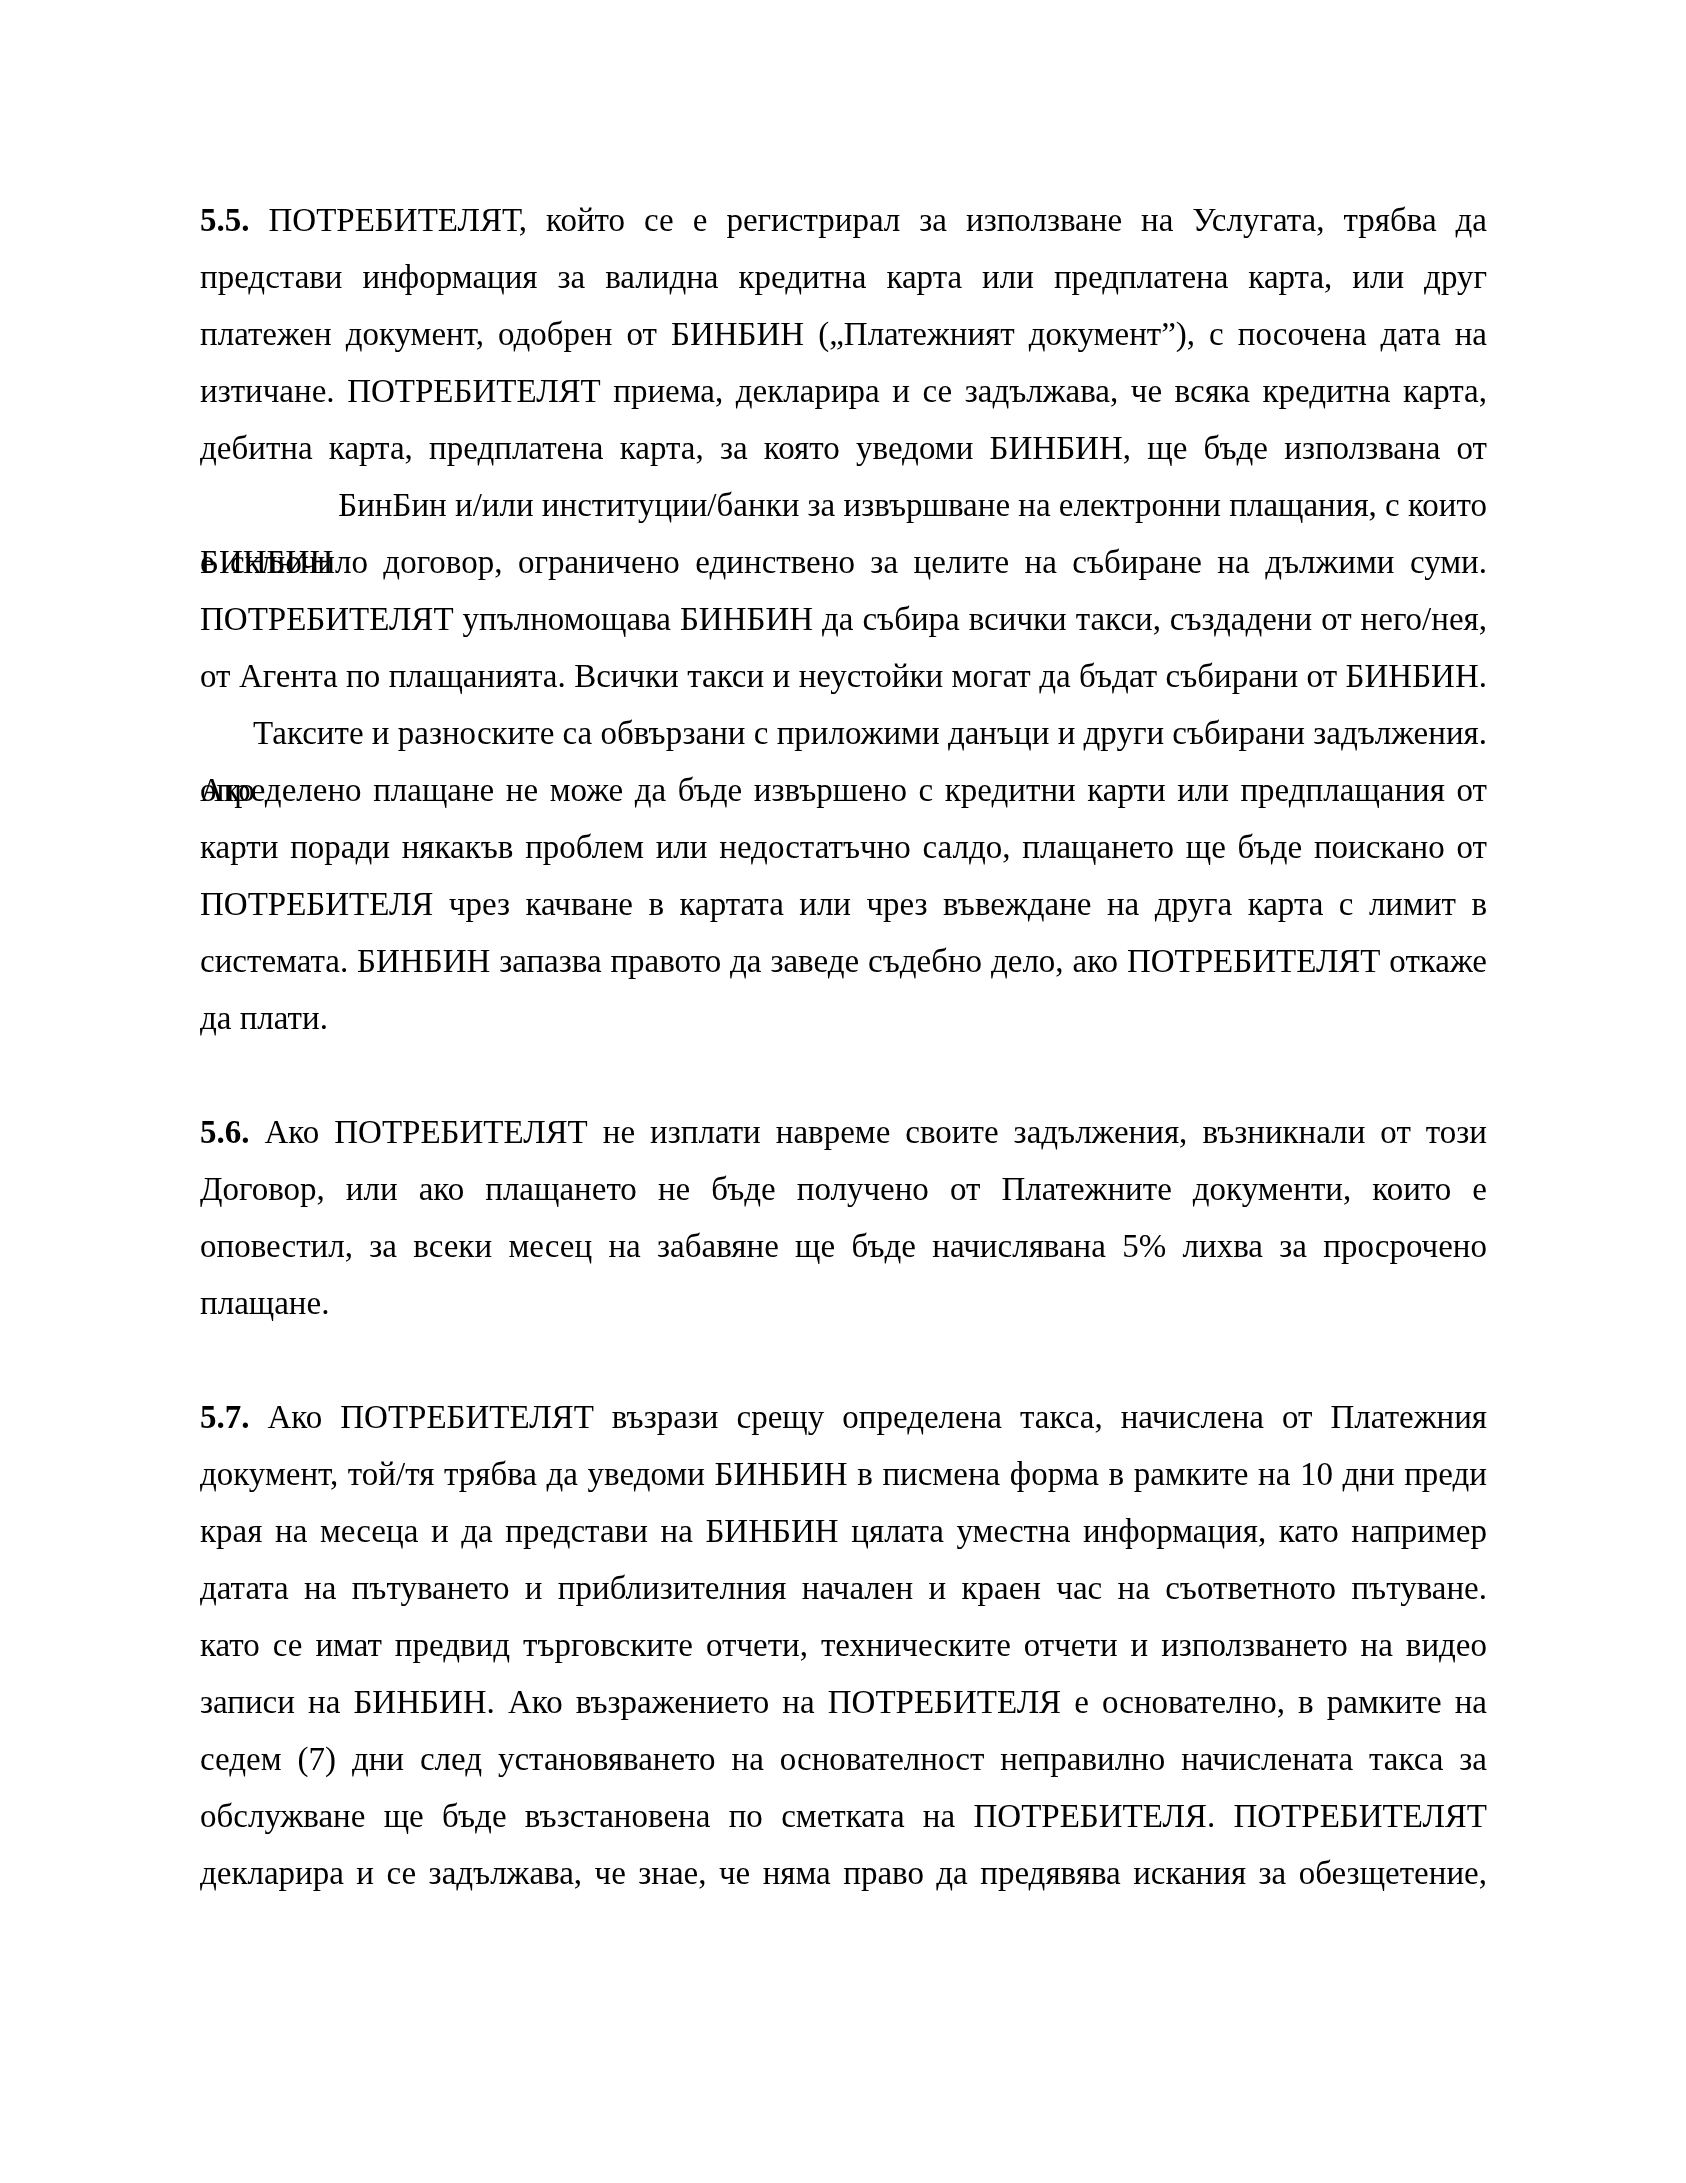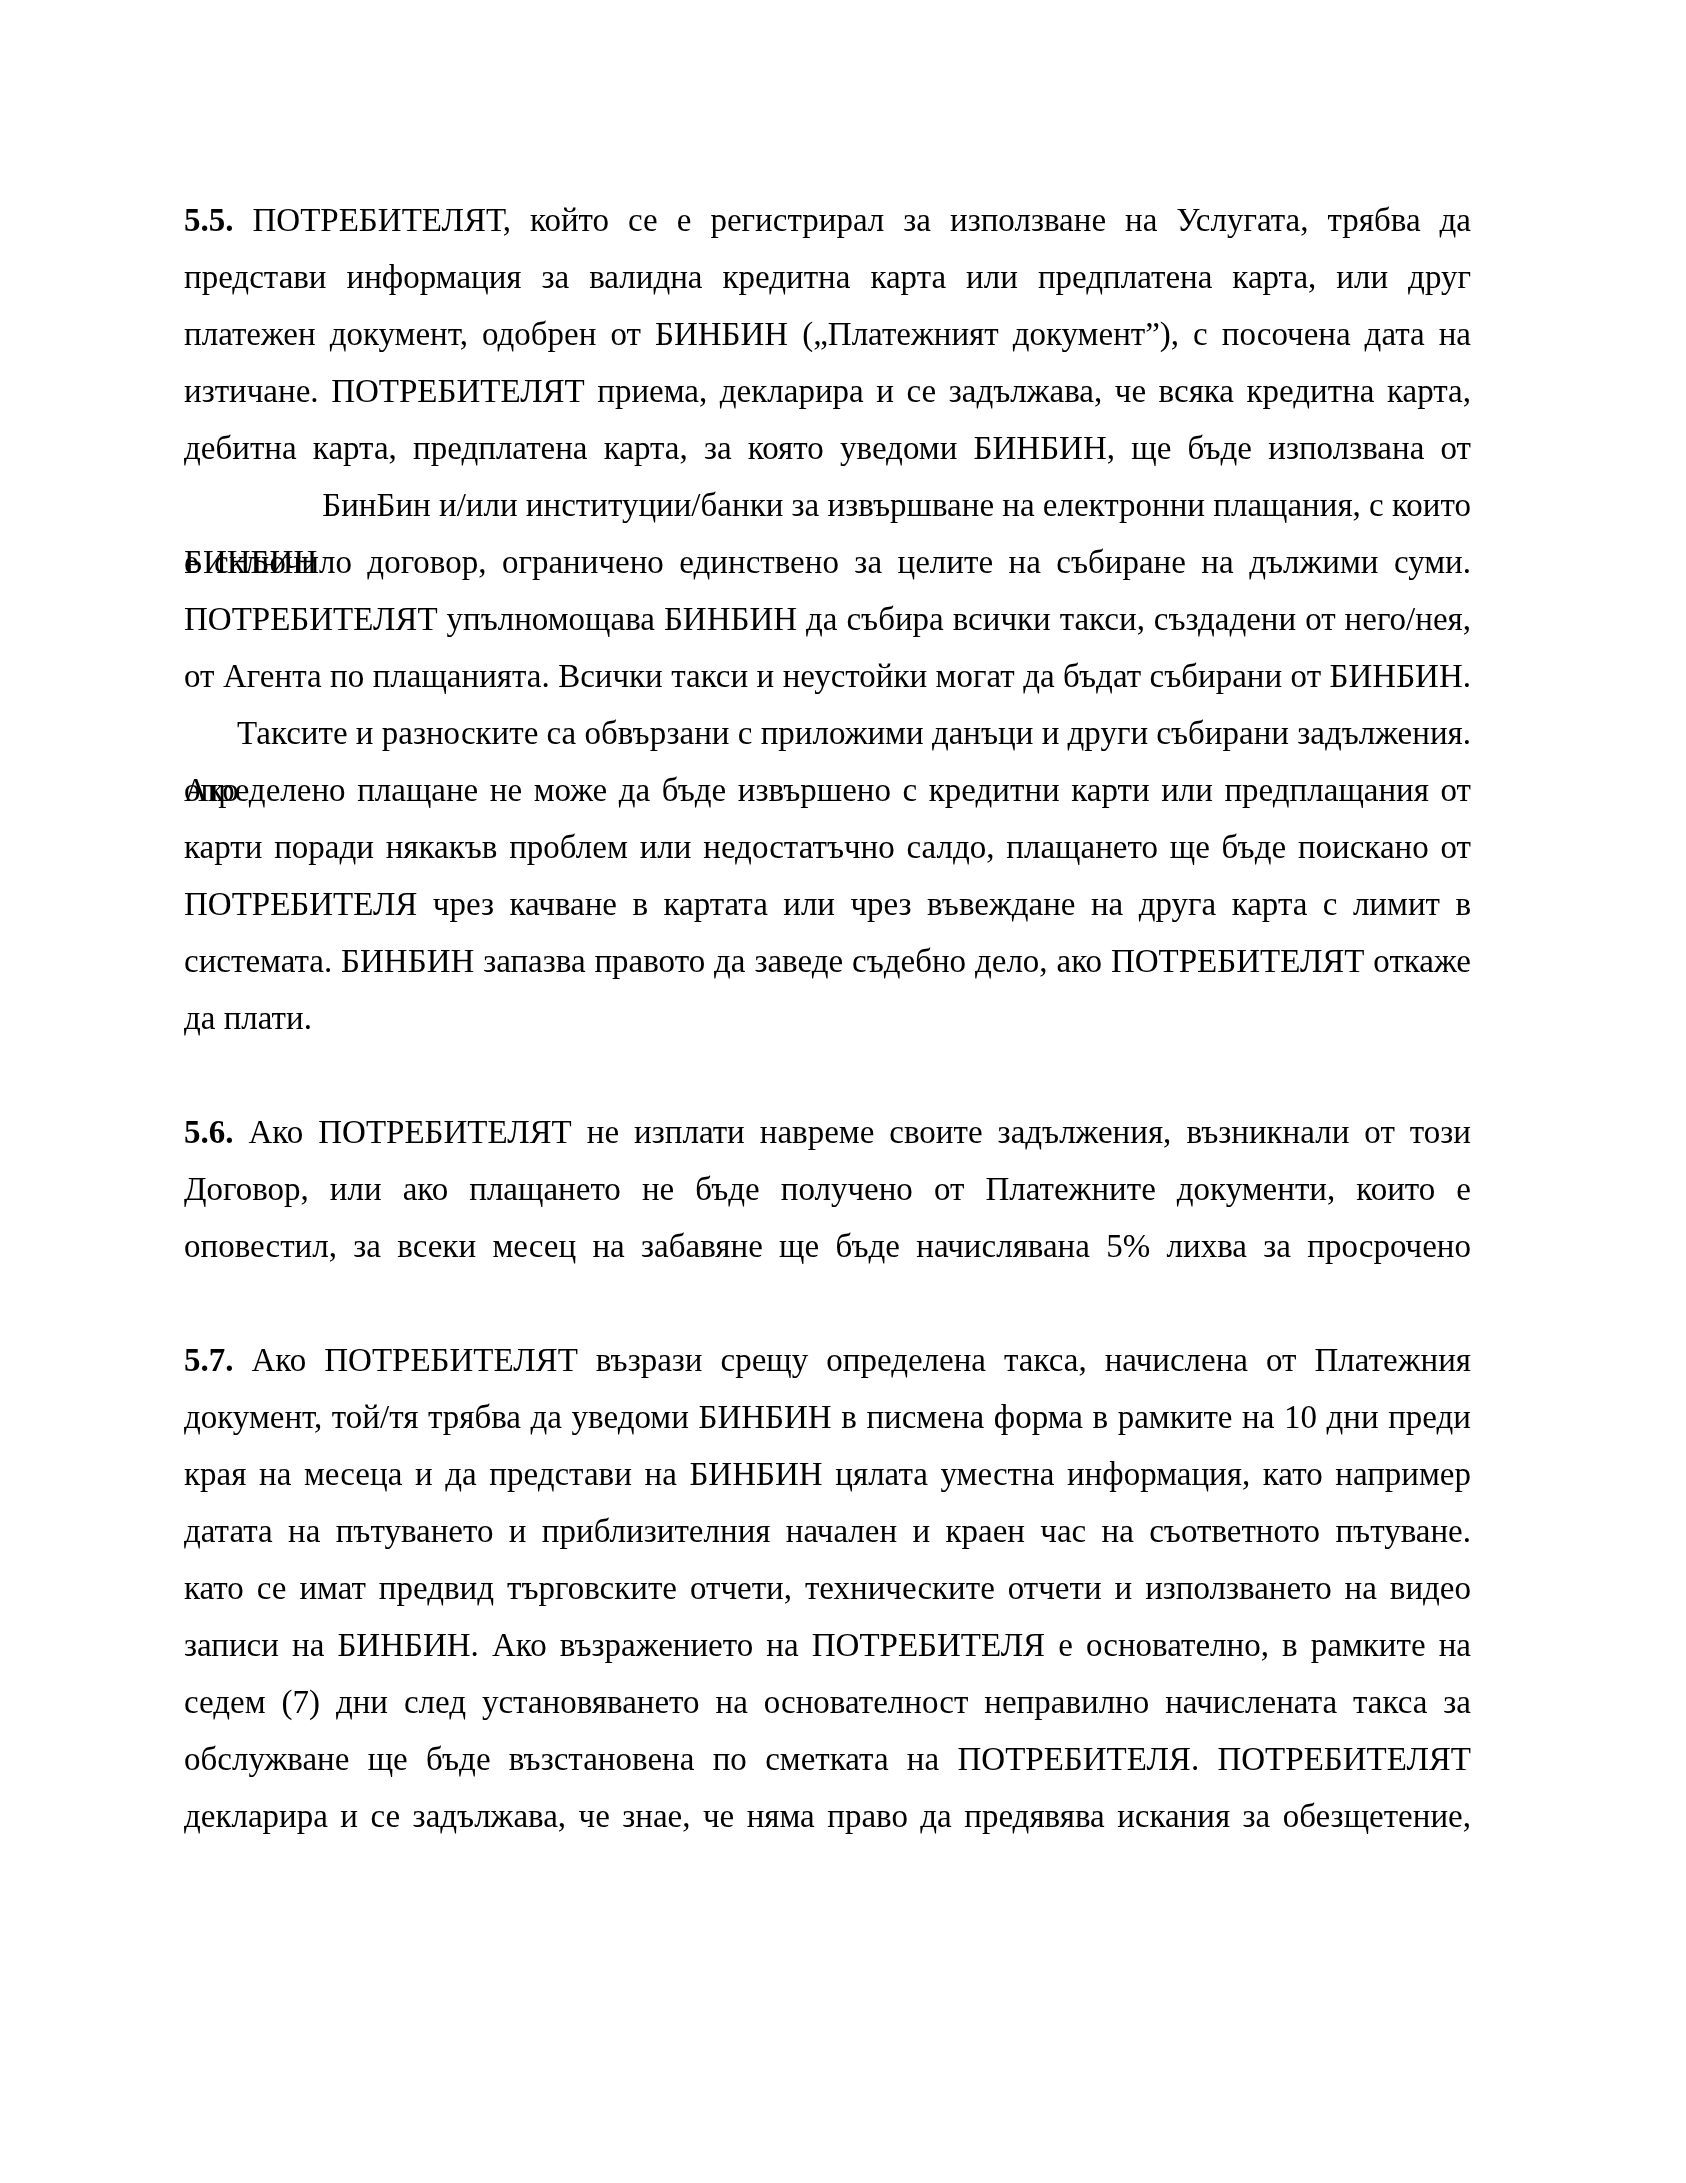--- a/index.html
+++ b/index.html
@@ -10,21 +10,21 @@
     body {
       width: 1687px;
       height: 2183px;
       position: relative;
       overflow: hidden;
       font-family: "Liberation Serif", "DejaVu Serif", serif;
       color: #000000;
     }
     .page {
       position: absolute;
-      left: 184px;
+      left: 200px;
       top: 192px;
       width: 1287px;
     }
     .paragraph {
       margin: 0 0 57px 0;
     }
     .line {
       display: block;
       height: 57px;
       line-height: 57px;
@@ -104,20 +104,23 @@
   <div class="paragraph">
     <div class="line">
         <span class="line-inner"><span class="num">5.6.</span> <span>Ако ПОТРЕБИТЕЛЯТ не изплати навреме своите задължения, възникнали от този</span></span>
       </div>
     <div class="line">
         <span class="line-inner">Договор, или ако плащането не бъде получено от Платежните документи, които е</span>
       </div>
     <div class="line">
         <span class="line-inner">оповестил, за всеки месец на забавяне ще бъде начислявана 5% лихва за просрочено</span>
       </div>
+    <div class="line last">
+        <span class="line-inner">плащане.</span>
+      </div>
   </div>
 
   <div class="paragraph">
     <div class="line">
         <span class="line-inner"><span class="num">5.7.</span> <span>Ако ПОТРЕБИТЕЛЯТ възрази срещу определена такса, начислена от Платежния</span></span>
       </div>
     <div class="line">
         <span class="line-inner">документ, той/тя трябва да уведоми БИНБИН в писмена форма в рамките на 10 дни преди</span>
       </div>
     <div class="line">

